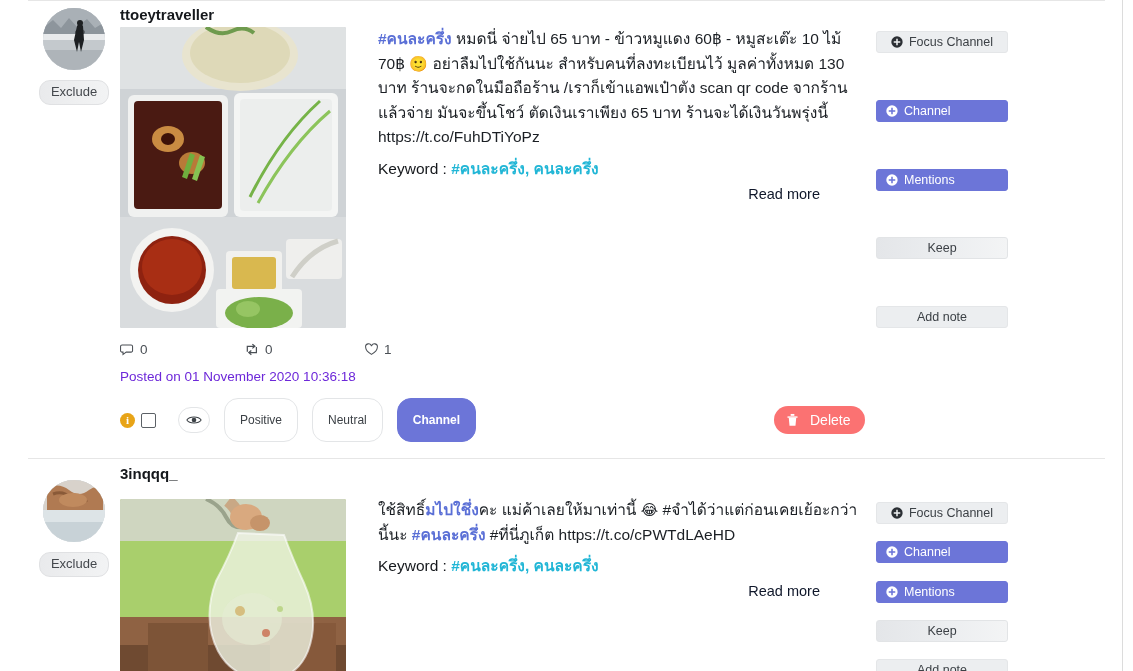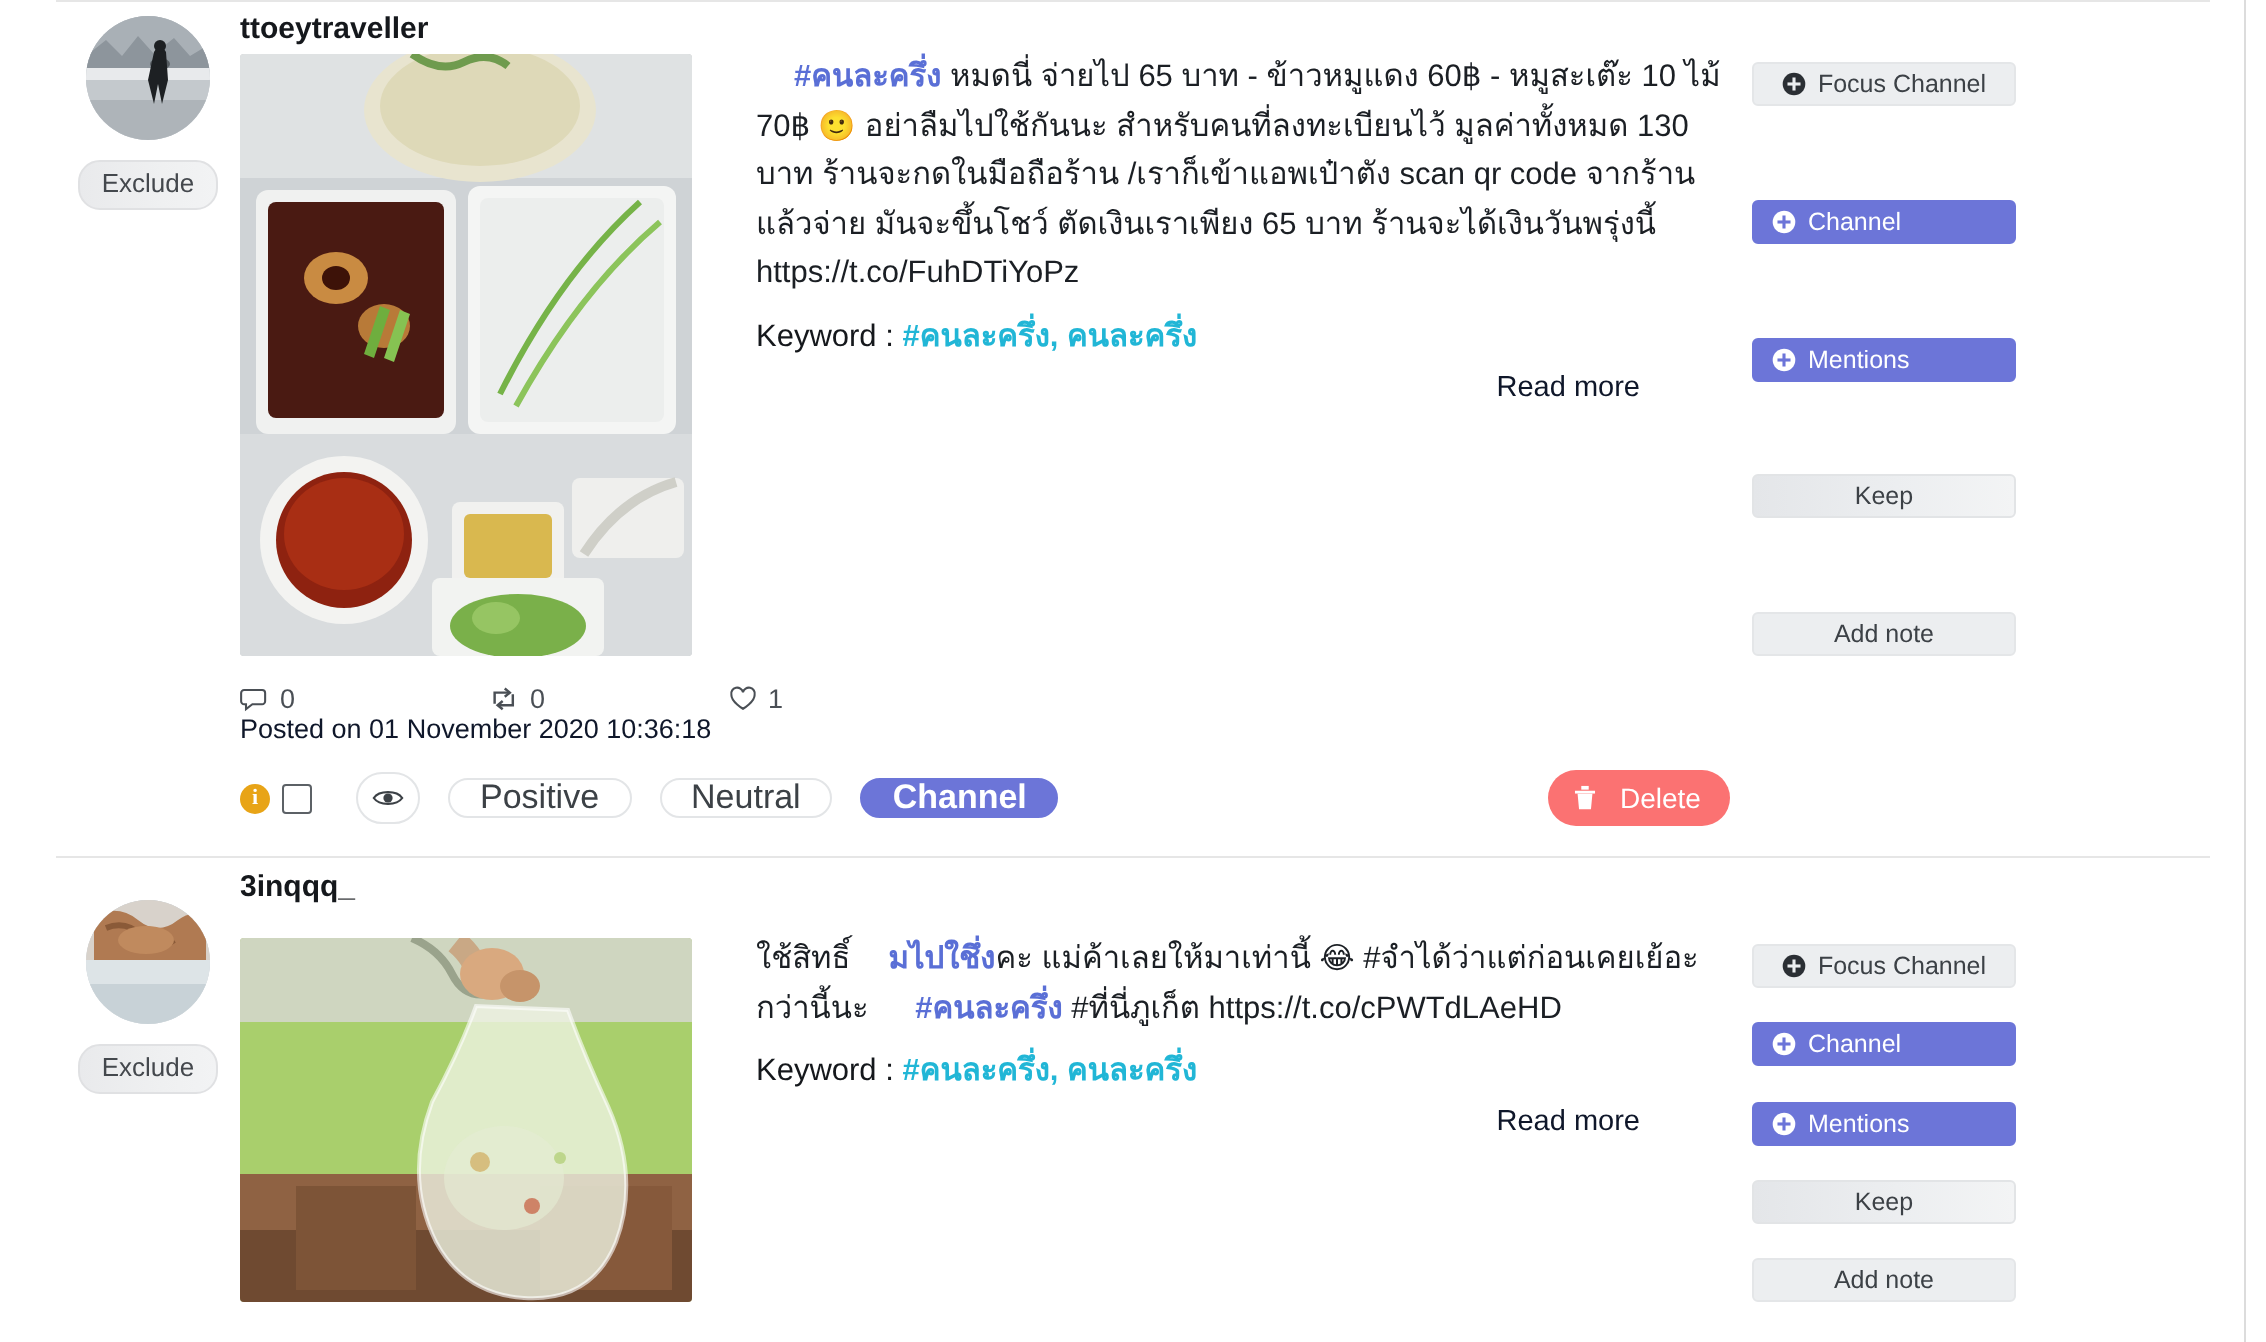--- a/index.html
+++ b/index.html
@@ -92,21 +92,21 @@
     padding-top: 26px;
     padding-right: 14px;
     max-width: 498px;
   }
   .post-text {
     font-size: 15.5px;
     line-height: 24.5px;
     color: #1b1f24;
     word-wrap: break-word;
   }
-  .hashtag { color: #5a6fd6; font-weight: bold; margin-left: 19px; }
+  .hashtag { color: #5a6fd6; font-weight: bold; }
   .emoji { font-size: 15px; }
   .keyword-line {
     margin-top: 7px;
     font-size: 15.5px;
     line-height: 24px;
     color: #1b1f24;
   }
   .keyword-label { font-weight: normal; color: #15181c; margin-top: 16px; }
   .keyword-vals { color: #21b6d6; font-weight: bold; }
   .readmore-row {
@@ -177,22 +177,23 @@
     color: #4a4f55;
   }
   .stat {
     display: flex;
     align-items: center;
     gap: 5px;
   }
   .stat.s1 { width: 124px; }
   .stat.s2 { width: 120px; }
   .posted {
+    margin-top: 12px;
     font-size: 13.5px;
-    color: #0f172a;
+    color: #6d28d9;
   }
   .controls-row {
     display: flex;
     align-items: center;
     margin-top: 14px;
     padding-bottom: 16px;
     position: relative;
   }
   .info-dot {
     width: 15px; height: 15px;
@@ -221,27 +222,27 @@
     border: 1px solid #e3e5e7;
     border-radius: 13px;
     background: #fff;
     display: flex;
     align-items: center;
     justify-content: center;
     cursor: pointer;
   }
   .sent-btn {
     margin-left: 14px;
-    height: 20px;
+    height: 44px;
     padding: 0 15px;
     border-radius: 14px;
     border: 1px solid #e3e5e7;
     background: #fff;
     color: #3c4146;
-    font-size: 17px;
+    font-size: 12px;
     display: flex;
     align-items: center;
     cursor: pointer;
   }
   .sent-btn.active {
     background: #6c75d8;
     border-color: #6c75d8;
     color: #fff;
     font-weight: bold;
   }

